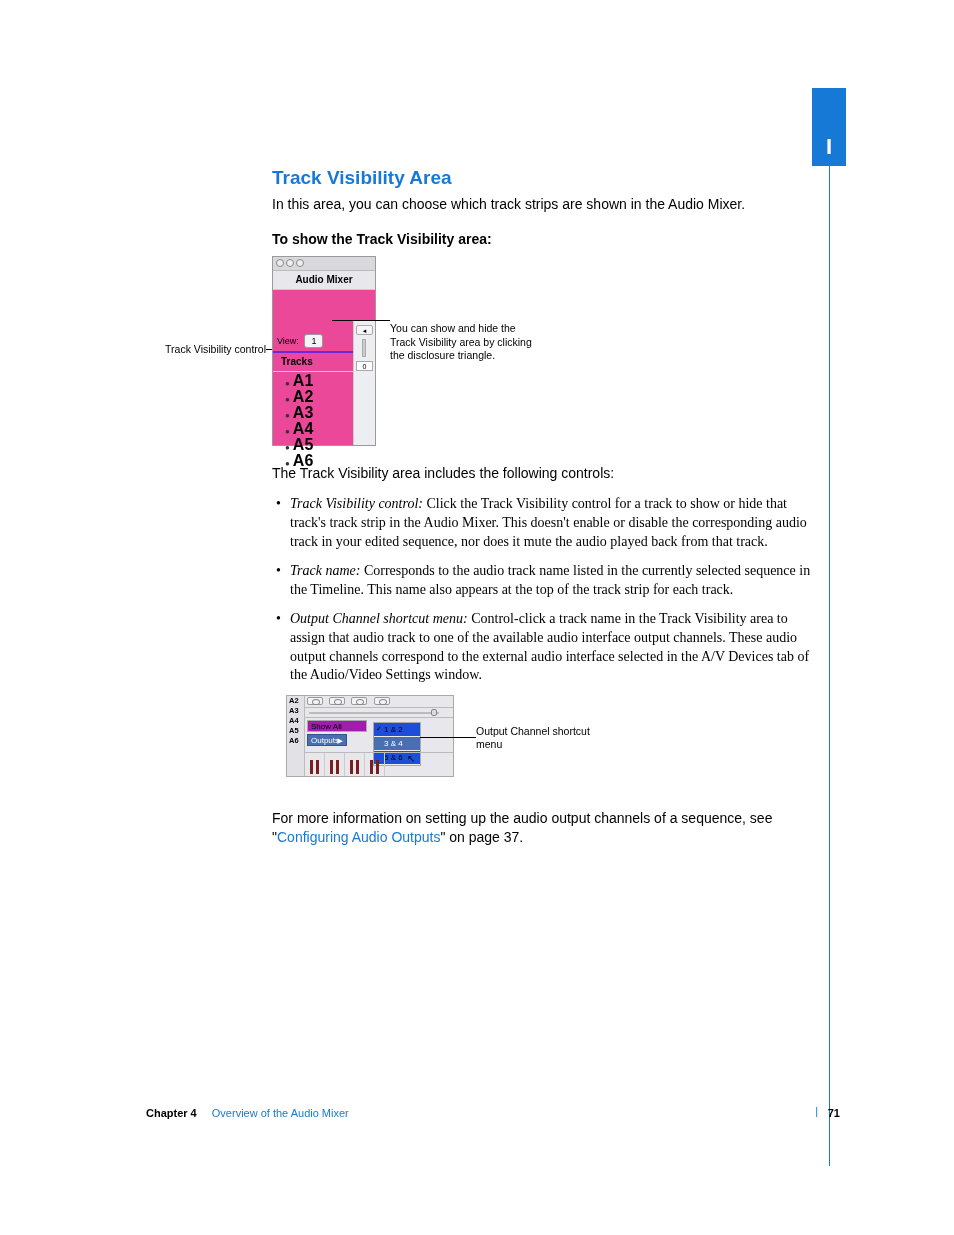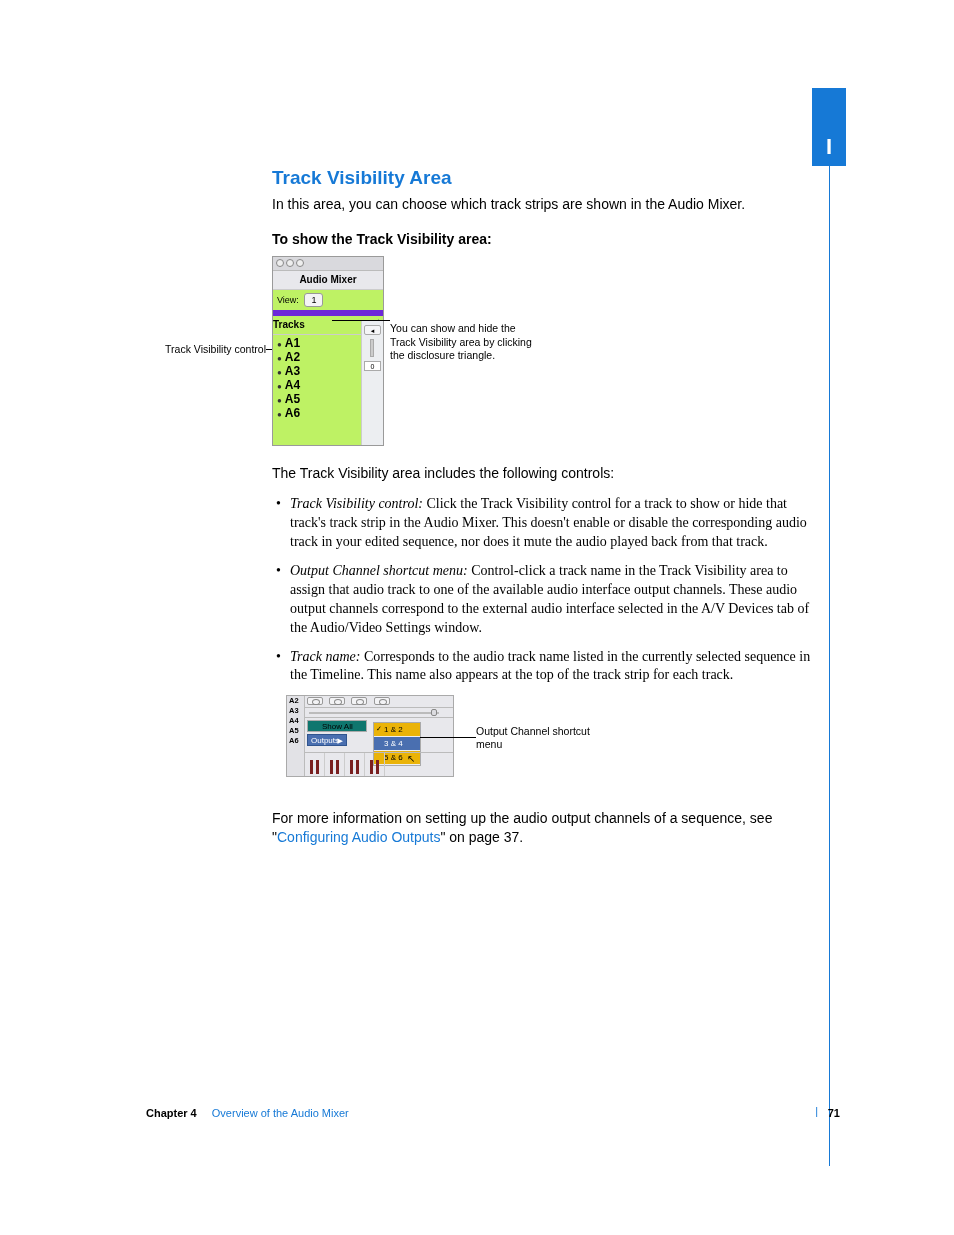--- a/index.html
+++ b/index.html
@@ -64,37 +64,37 @@
     left: 4px; top: 0;
     color: #000;
   }
   .term { font-style: italic; }
   .link { color: #1679d6; }
 
   
   .fig1-wrap { position: relative; height: 200px; margin-bottom: 8px; }
   .fig1 {
     position: absolute; left: 0; top: 0;
-    width: 112px; height: 190px;
+    width: 104px; height: 190px;
     border: 1px solid #9a9a9a;
-    background: #bef264;
+    background: #ec4899;
     font-size: 10px;
   }
   .titlebar { height: 14px; background: #d9d9dd; border-bottom: 1px solid #bbb; padding-left: 3px; }
   .tdot { display:inline-block; width:8px; height:8px; border:1px solid #888; border-radius:50%; background:#eee; margin-right:2px; margin-top:2px; }
   .tabrow { text-align:center; font-weight:700; padding:2px 0; background:#e8e8ec; border-bottom:1px solid #ccc; font-size:10px; }
-  .viewrow { padding:3px 4px; font-size:9px; border-bottom:6px solid #6d28d9; }
+  .viewrow { padding:3px 4px; font-size:9px; border-bottom:2px solid #6d28d9;margin-top:41px; }
   .viewbtn { display:inline-block; border:1px solid #999; border-radius:3px; padding:0 6px; background:#f4f4f6; margin-left:3px; font-size:9px; }
-  .tracks-hdr { font-weight:700; font-size:10px; padding:2px 0; border-bottom:1px solid #ccc; position:relative; }
+  .tracks-hdr { font-weight:700; font-size:10px; padding:2px 8px; border-bottom:1px solid #ccc; position:relative; }
   .disclosure {
     position:absolute; right:4px; top:3px;
     width:0; height:0; border-top:4px solid transparent; border-bottom:4px solid transparent; border-right:5px solid #7a7a7a;
   }
   .tlist { padding:2px 4px; }
-  .trow { font-weight:700; font-size:12px; line-height:13px; }
+  .trow { font-weight:700; font-size:16px; line-height:13px;margin-left:8px; }
   .trow::before { content:"●"; font-size:8px; margin-right:3px; color:#333; }
   .right-strip {
     position:absolute; right:0; top:64px; width:22px; bottom:0;
     border-left:1px solid #ccc; background:#eceef1;
   }
   .rs-btn { border:1px solid #aaa; border-radius:2px; margin:4px 2px; height:10px; background:#f5f5f7; text-align:center; font-size:7px; line-height:10px; }
   .rs-slider { margin:4px 8px; height:18px; width:4px; background:#ccc; border:1px solid #aaa; position:relative; }
   .rs-box { border:1px solid #aaa; margin:2px 2px; height:10px; background:#fff; font-size:7px; text-align:center; line-height:10px; }
 
   .callout-left {
@@ -118,24 +118,24 @@
     position:absolute; left:0; top:0; width:18px; bottom:0;
     border-right:1px solid #bbb; background:#e2e2e6;
   }
   .f2-lrow { font-weight:700; font-size:7.5px; line-height:10px; padding-left:2px; }
   .f2-top { position:absolute; left:18px; right:0; top:0; height:12px; border-bottom:1px solid #bbb; }
   .f2-knob { display:inline-block; width:16px; height:8px; border:1px solid #999; border-radius:2px; margin:1px 2px; background:#f3f3f5; position:relative; }
   .f2-knob::before { content:""; position:absolute; left:4px; top:1px; width:6px; height:4px; border:1px solid #888; border-radius:50%; }
   .f2-slider-row { position:absolute; left:18px; right:0; top:12px; height:10px; border-bottom:1px solid #bbb; }
   .f2-sl { position:absolute; top:4px; height:2px; background:#bbb; }
   .f2-thumb { position:absolute; top:1px; width:6px; height:7px; background:#dcdce0; border:1px solid #888; border-radius:2px; }
-  .f2-menu1 { position:absolute; left:20px; top:24px; width:60px; height:12px; background:#0f766e; border:1px solid #aaa; font-size:8px; padding-left:14px; line-height:11px; }
+  .f2-menu1 { position:absolute; left:20px; top:24px; width:60px; height:12px; background:#a21caf; border:1px solid #aaa; font-size:8px; padding-left:3px; line-height:11px; }
   .f2-menu2 { position:absolute; left:20px; top:38px; width:40px; height:12px; background:#4a6fb0; color:#fff; border:1px solid #30558f; font-size:8px; padding-left:3px; line-height:11px; }
   .f2-menu2::after { content:"▶"; position:absolute; right:3px; top:0; font-size:7px; color:#fff; }
-  .f2-submenu { position:absolute; left:86px; top:26px; width:48px; background:#eab308; border:1px solid #aaa; }
+  .f2-submenu { position:absolute; left:86px; top:26px; width:48px; background:#1d4ed8; border:1px solid #aaa; }
   .f2-sub-item { font-size:8px; padding:1px 3px 1px 10px; line-height:11px; position:relative; border-bottom:1px solid #eee; }
   .f2-sub-item.sel { background:#4a6fb0; color:#fff; }
   .f2-check::before { content:"✓"; position:absolute; left:2px; top:0; font-size:7px; }
   .f2-cursor { position:absolute; left:120px; top:56px; font-size:10px; color:#000; }
   .f2-meters { position:absolute; left:18px; bottom:0; right:0; height:24px; border-top:1px solid #bbb; display:flex; }
   .f2-m { flex:0 0 20px; border-right:1px solid #ccc; position:relative; }
   .f2-m::before { content:""; position:absolute; left:5px; bottom:2px; width:3px; height:14px; background:#7a1f1f; }
   .f2-m::after { content:""; position:absolute; left:11px; bottom:2px; width:3px; height:14px; background:#7a1f1f; }
 
   .callout2 {
@@ -207,24 +207,24 @@
     <div class="callout-right">You can show and hide the Track Visibility area by clicking the disclosure triangle.</div>
   </div>
 
   <p>The Track Visibility area includes the following controls:</p>
 
   <ul class="dot-list">
     <li>
       <span class="term">Track Visibility control:</span>&nbsp;<span>Click the Track Visibility control for a track to show or hide that track's track strip in the Audio Mixer. This doesn't enable or disable the corresponding audio track in your edited sequence, nor does it mute the audio played back from that track.</span>
     </li>
     <li>
-      <span class="term">Output Channel shortcut menu:</span>&nbsp;<span>Control-click a track name in the Track Visibility area to assign that audio track to one of the available audio interface output channels. These audio output channels correspond to the external audio interface selected in the A/V Devices tab of the Audio/Video Settings window.</span>
+      <span class="term">Track name:</span>&nbsp;<span>Corresponds to the audio track name listed in the currently selected sequence in the Timeline. This name also appears at the top of the track strip for each track.</span>
     </li>
     <li>
-      <span class="term">Track name:</span>&nbsp;<span>Corresponds to the audio track name listed in the currently selected sequence in the Timeline. This name also appears at the top of the track strip for each track.</span>
+      <span class="term">Output Channel shortcut menu:</span>&nbsp;<span>Control-click a track name in the Track Visibility area to assign that audio track to one of the available audio interface output channels. These audio output channels correspond to the external audio interface selected in the A/V Devices tab of the Audio/Video Settings window.</span>
     </li>
   </ul>
 
   <div class="fig2-wrap">
     <div class="fig2">
       <div class="f2-left">
         <div class="f2-lrow">A2</div>
         <div class="f2-lrow">A3</div>
         <div class="f2-lrow">A4</div>
         <div class="f2-lrow">A5</div>

